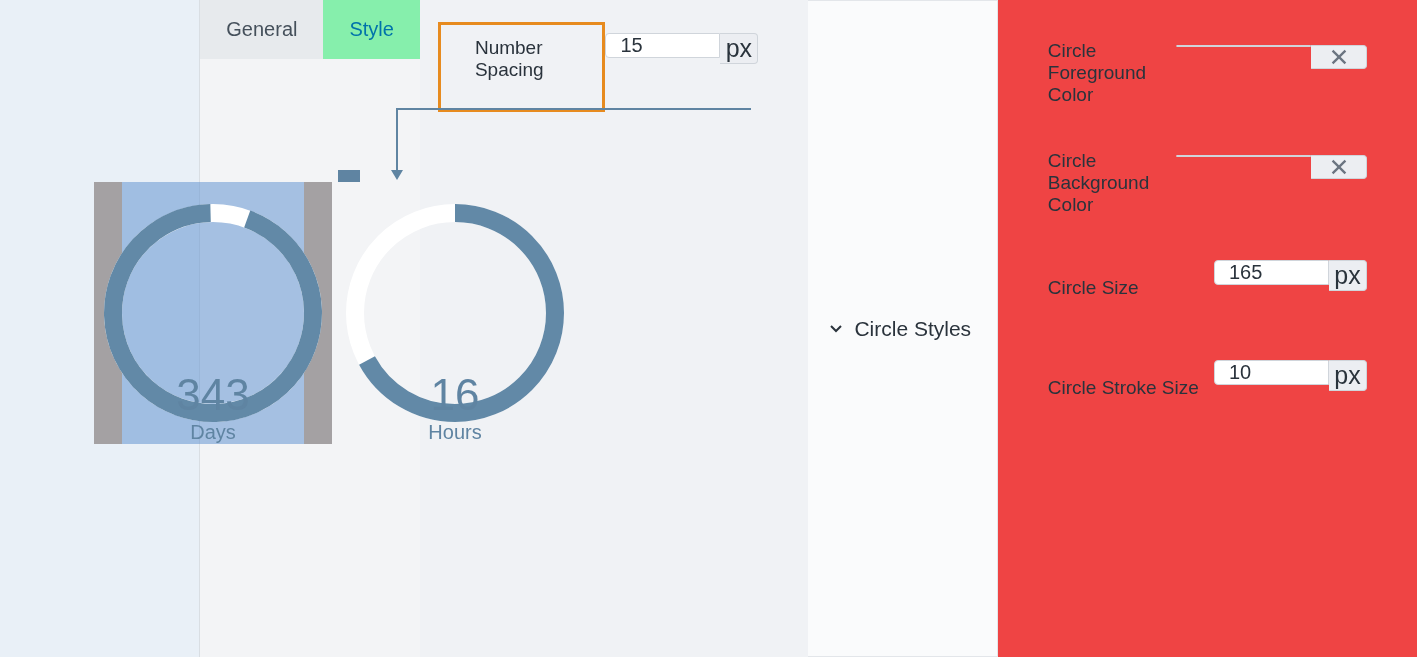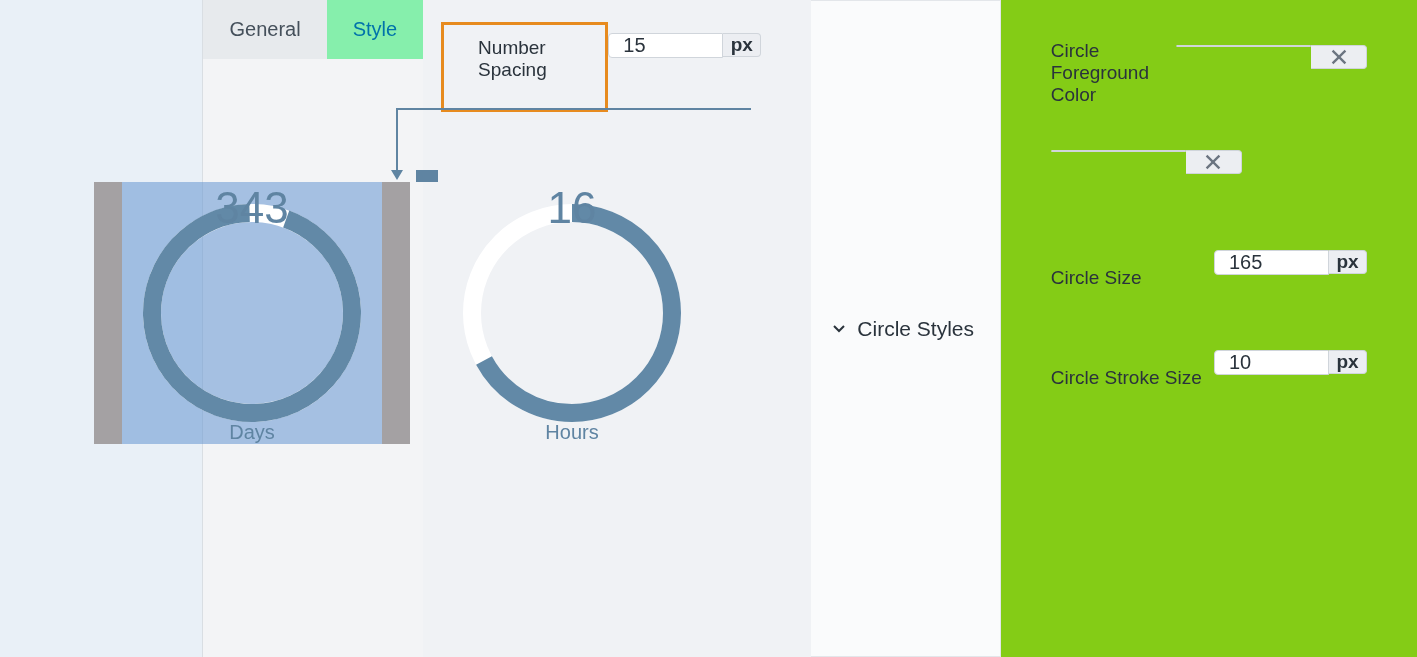--- a/index.html
+++ b/index.html
@@ -24,22 +24,22 @@
     width:0; height:0;
     border-left:6px solid transparent;
     border-right:6px solid transparent;
     border-top:10px solid #5f84a2;
   }
 
   .countdown {
     position:absolute; left:94px; top:182px;
     display:flex; align-items:flex-start;
   }
-  .circle-wrap { position:relative; width:316px; height:262px;
-    display:flex; align-items:center; justify-content:space-between; flex-direction:column; }
+  .circle-wrap { position:relative; width:238px; height:262px;
+    display:flex; align-items:center; justify-content:flex-end; flex-direction:column; }
   .circle-wrap + .circle-wrap { margin-left:4px; }
 
   
   .sel-box {
     position:absolute; inset:0;
     background:rgba(100,150,210,.55);
   }
   .pad-l, .pad-r {
     position:absolute; top:0; bottom:0; width:28px;
     background:#f2b06a;
@@ -95,21 +95,21 @@
     height:56px;
   }
   .input {
     width:115px; border:1px solid #d0d5db; background:#fff;
     font-size:20px; color:#2a333c; padding:0 14px;
     border-radius:4px 0 0 4px;
   }
   .suffix {
     width:38px; background:#eceef2; border:1px solid #d0d5db; border-left:none;
     display:flex; align-items:center; justify-content:center;
-    font-size:19px; color:#2a333c; border-radius:0 4px 4px 0;font-weight:bold;
+    font-size:25px; color:#2a333c; border-radius:0 4px 4px 0;
   }
   .swatch {
     width:135px; border:1px solid #d0d5db; border-radius:4px 0 0 4px;
   }
   .swatch.fg { background:#6289a7; }
   .swatch.bg { background:#ffffff; }
   .clear {
     width:56px; background:#eceef2; border:1px solid #d0d5db; border-left:none;
     display:flex; align-items:center; justify-content:center;
     border-radius:0 4px 4px 0; cursor:pointer;
@@ -118,21 +118,21 @@
 
   .section-head {
     display:flex; align-items:center;
     padding:16px 20px; background:#fafbfc;
     border-top:1px solid #e3e6ea; border-right:1px solid #e3e6ea; border-bottom:1px solid #e3e6ea;
     font-size:21px; color:#2a333c; cursor:pointer;
     width:217px;
   }
   .section-head .chev { margin-right:10px; color:#2a333c; }
 
-  .section-body { background:#84cc16; padding:18px 0 0 0; }
+  .section-body { background:#ef4444; padding:18px 0 0 0; }
   .section-body .row { padding:22px 50px; }
 </style>
 </head>
 <body>
 
 <div class="preview">
   <div class="arrow-h"></div>
   <div class="arrow-v"></div>
   <div class="arrow-head"></div>
 
@@ -198,20 +198,21 @@
         <div class="clear">
           <svg viewBox="0 0 24 24">
               <line x1="5" y1="5" x2="19" y2="19" stroke-width="2.5"></line>
               <line x1="19" y1="5" x2="5" y2="19" stroke-width="2.5"></line>
             </svg>
         </div>
       </div>
     </div>
 
     <div class="row">
+      <div class="label">Circle Background Color</div>
       <div class="field">
         <div class="swatch bg"></div>
         <div class="clear">
           <svg viewBox="0 0 24 24">
               <line x1="5" y1="5" x2="19" y2="19" stroke-width="2.5"></line>
               <line x1="19" y1="5" x2="5" y2="19" stroke-width="2.5"></line>
             </svg>
         </div>
       </div>
     </div>

